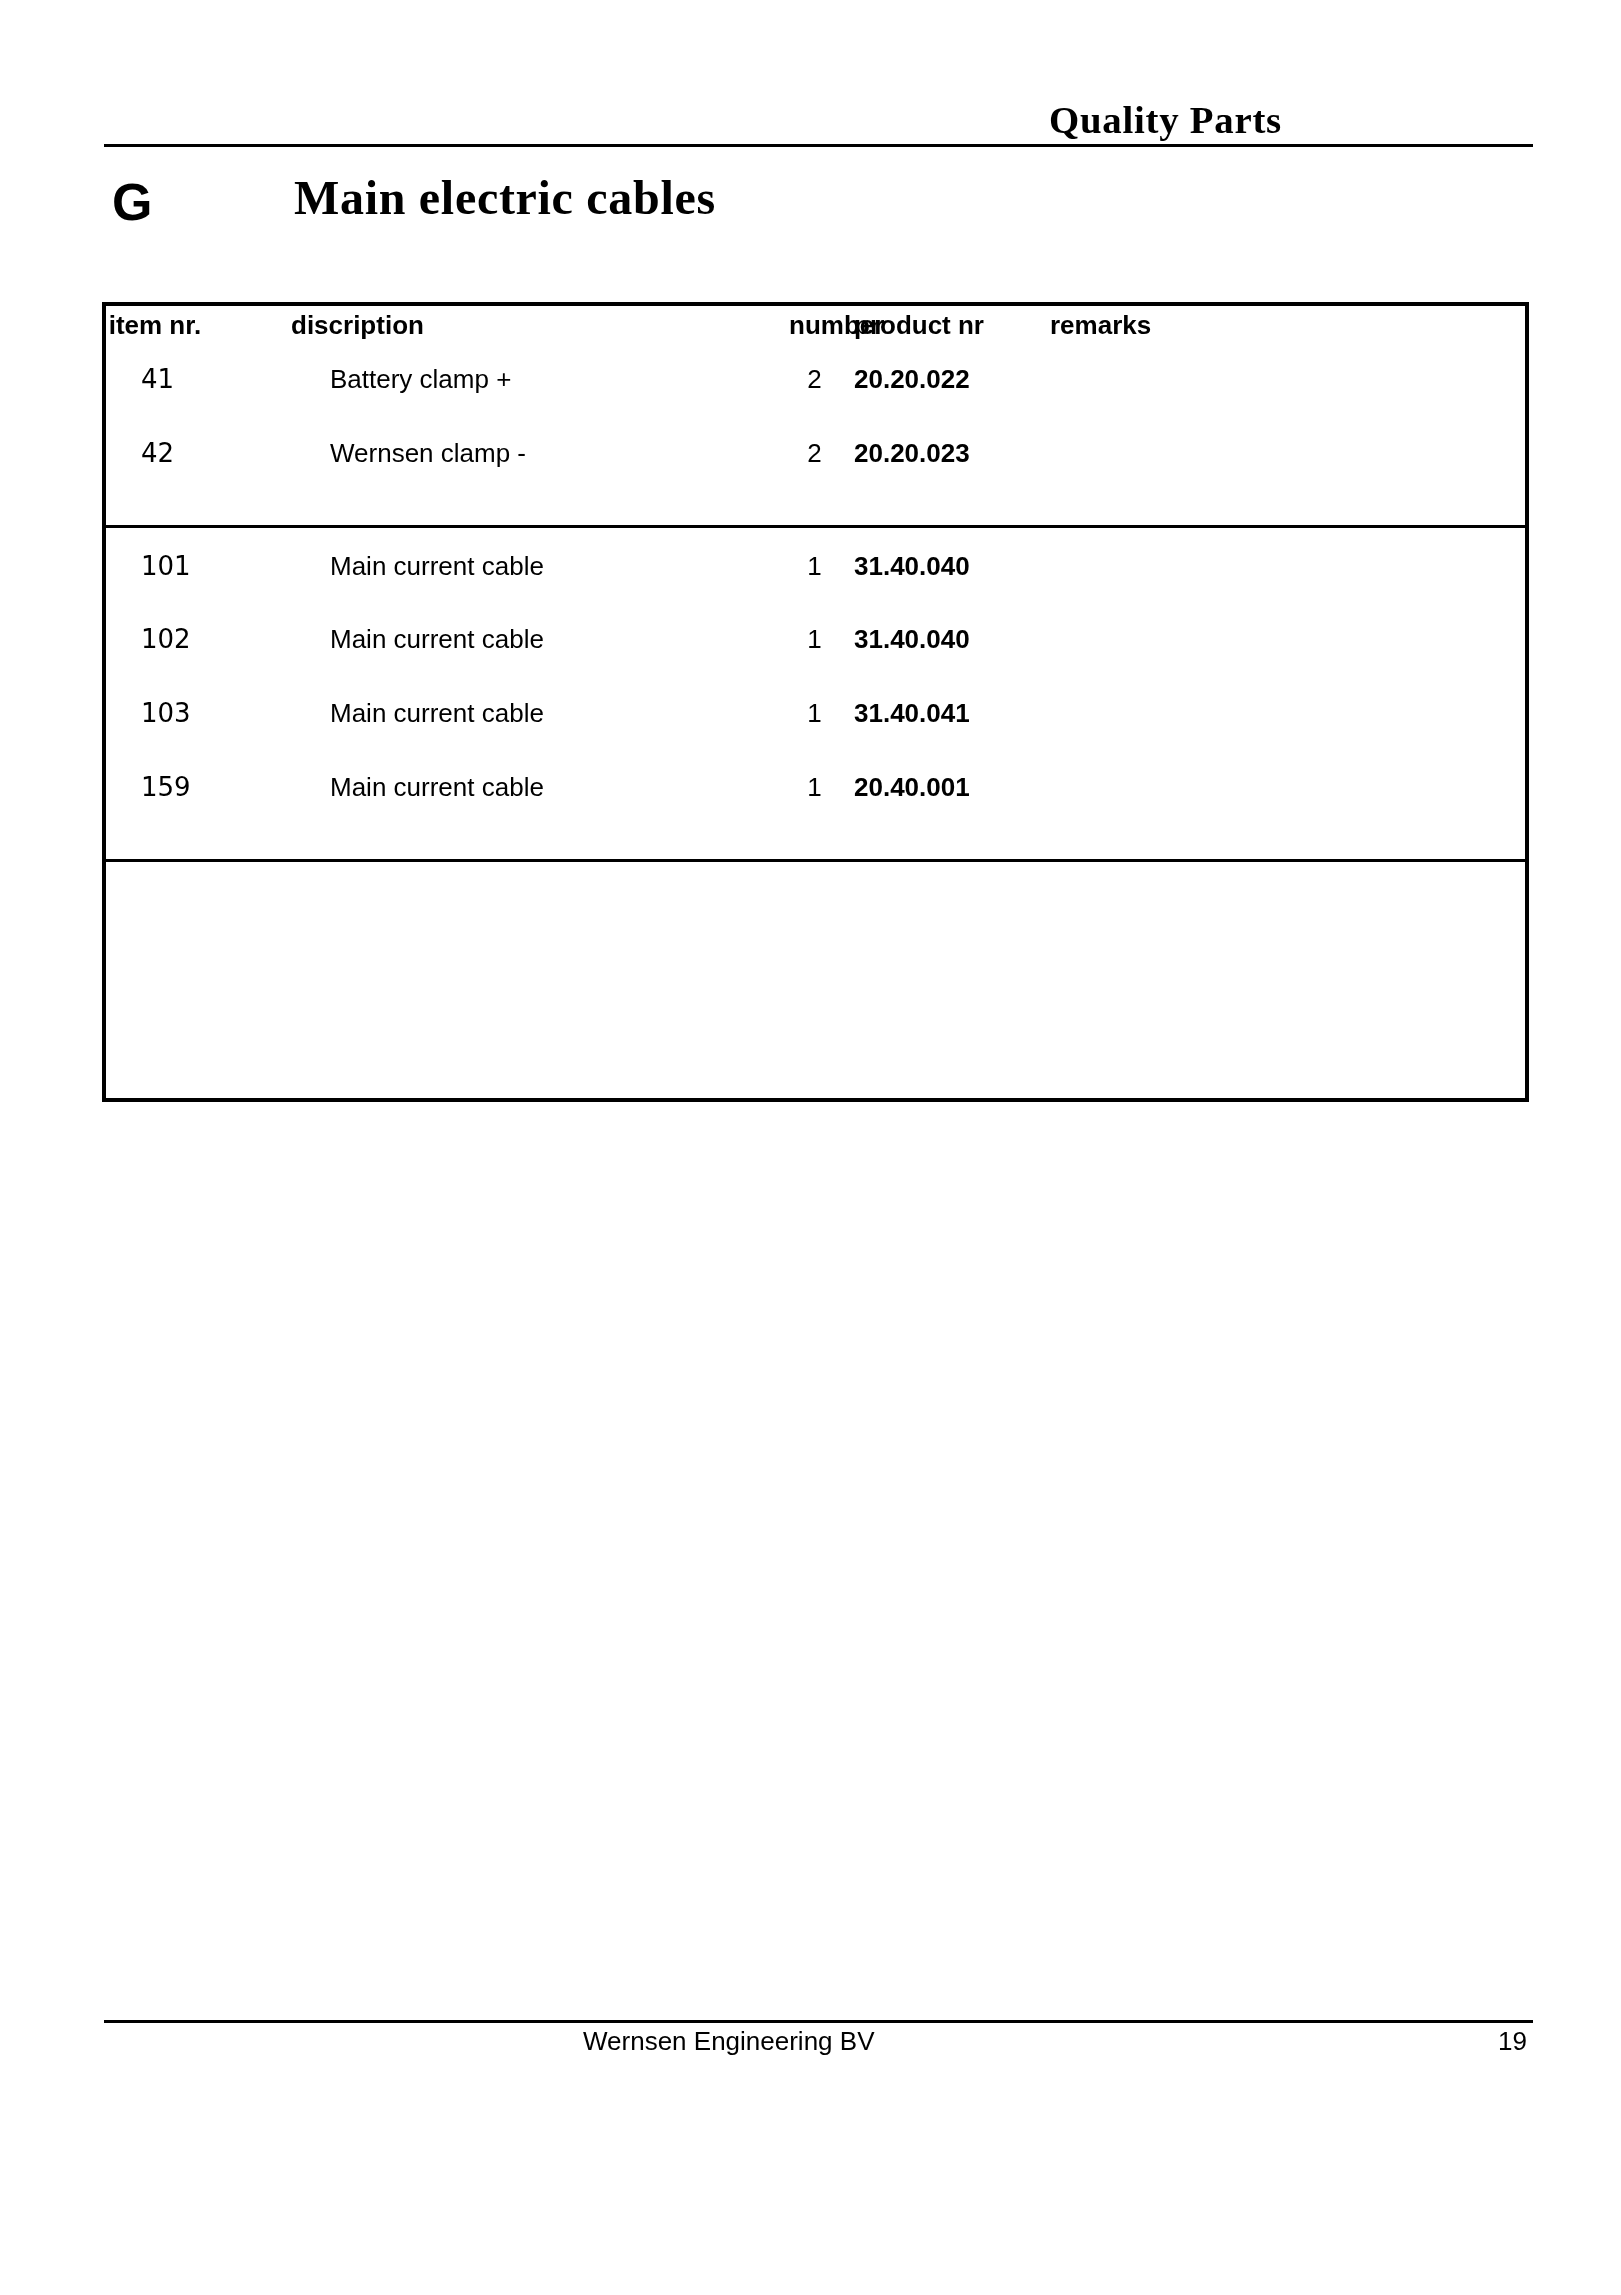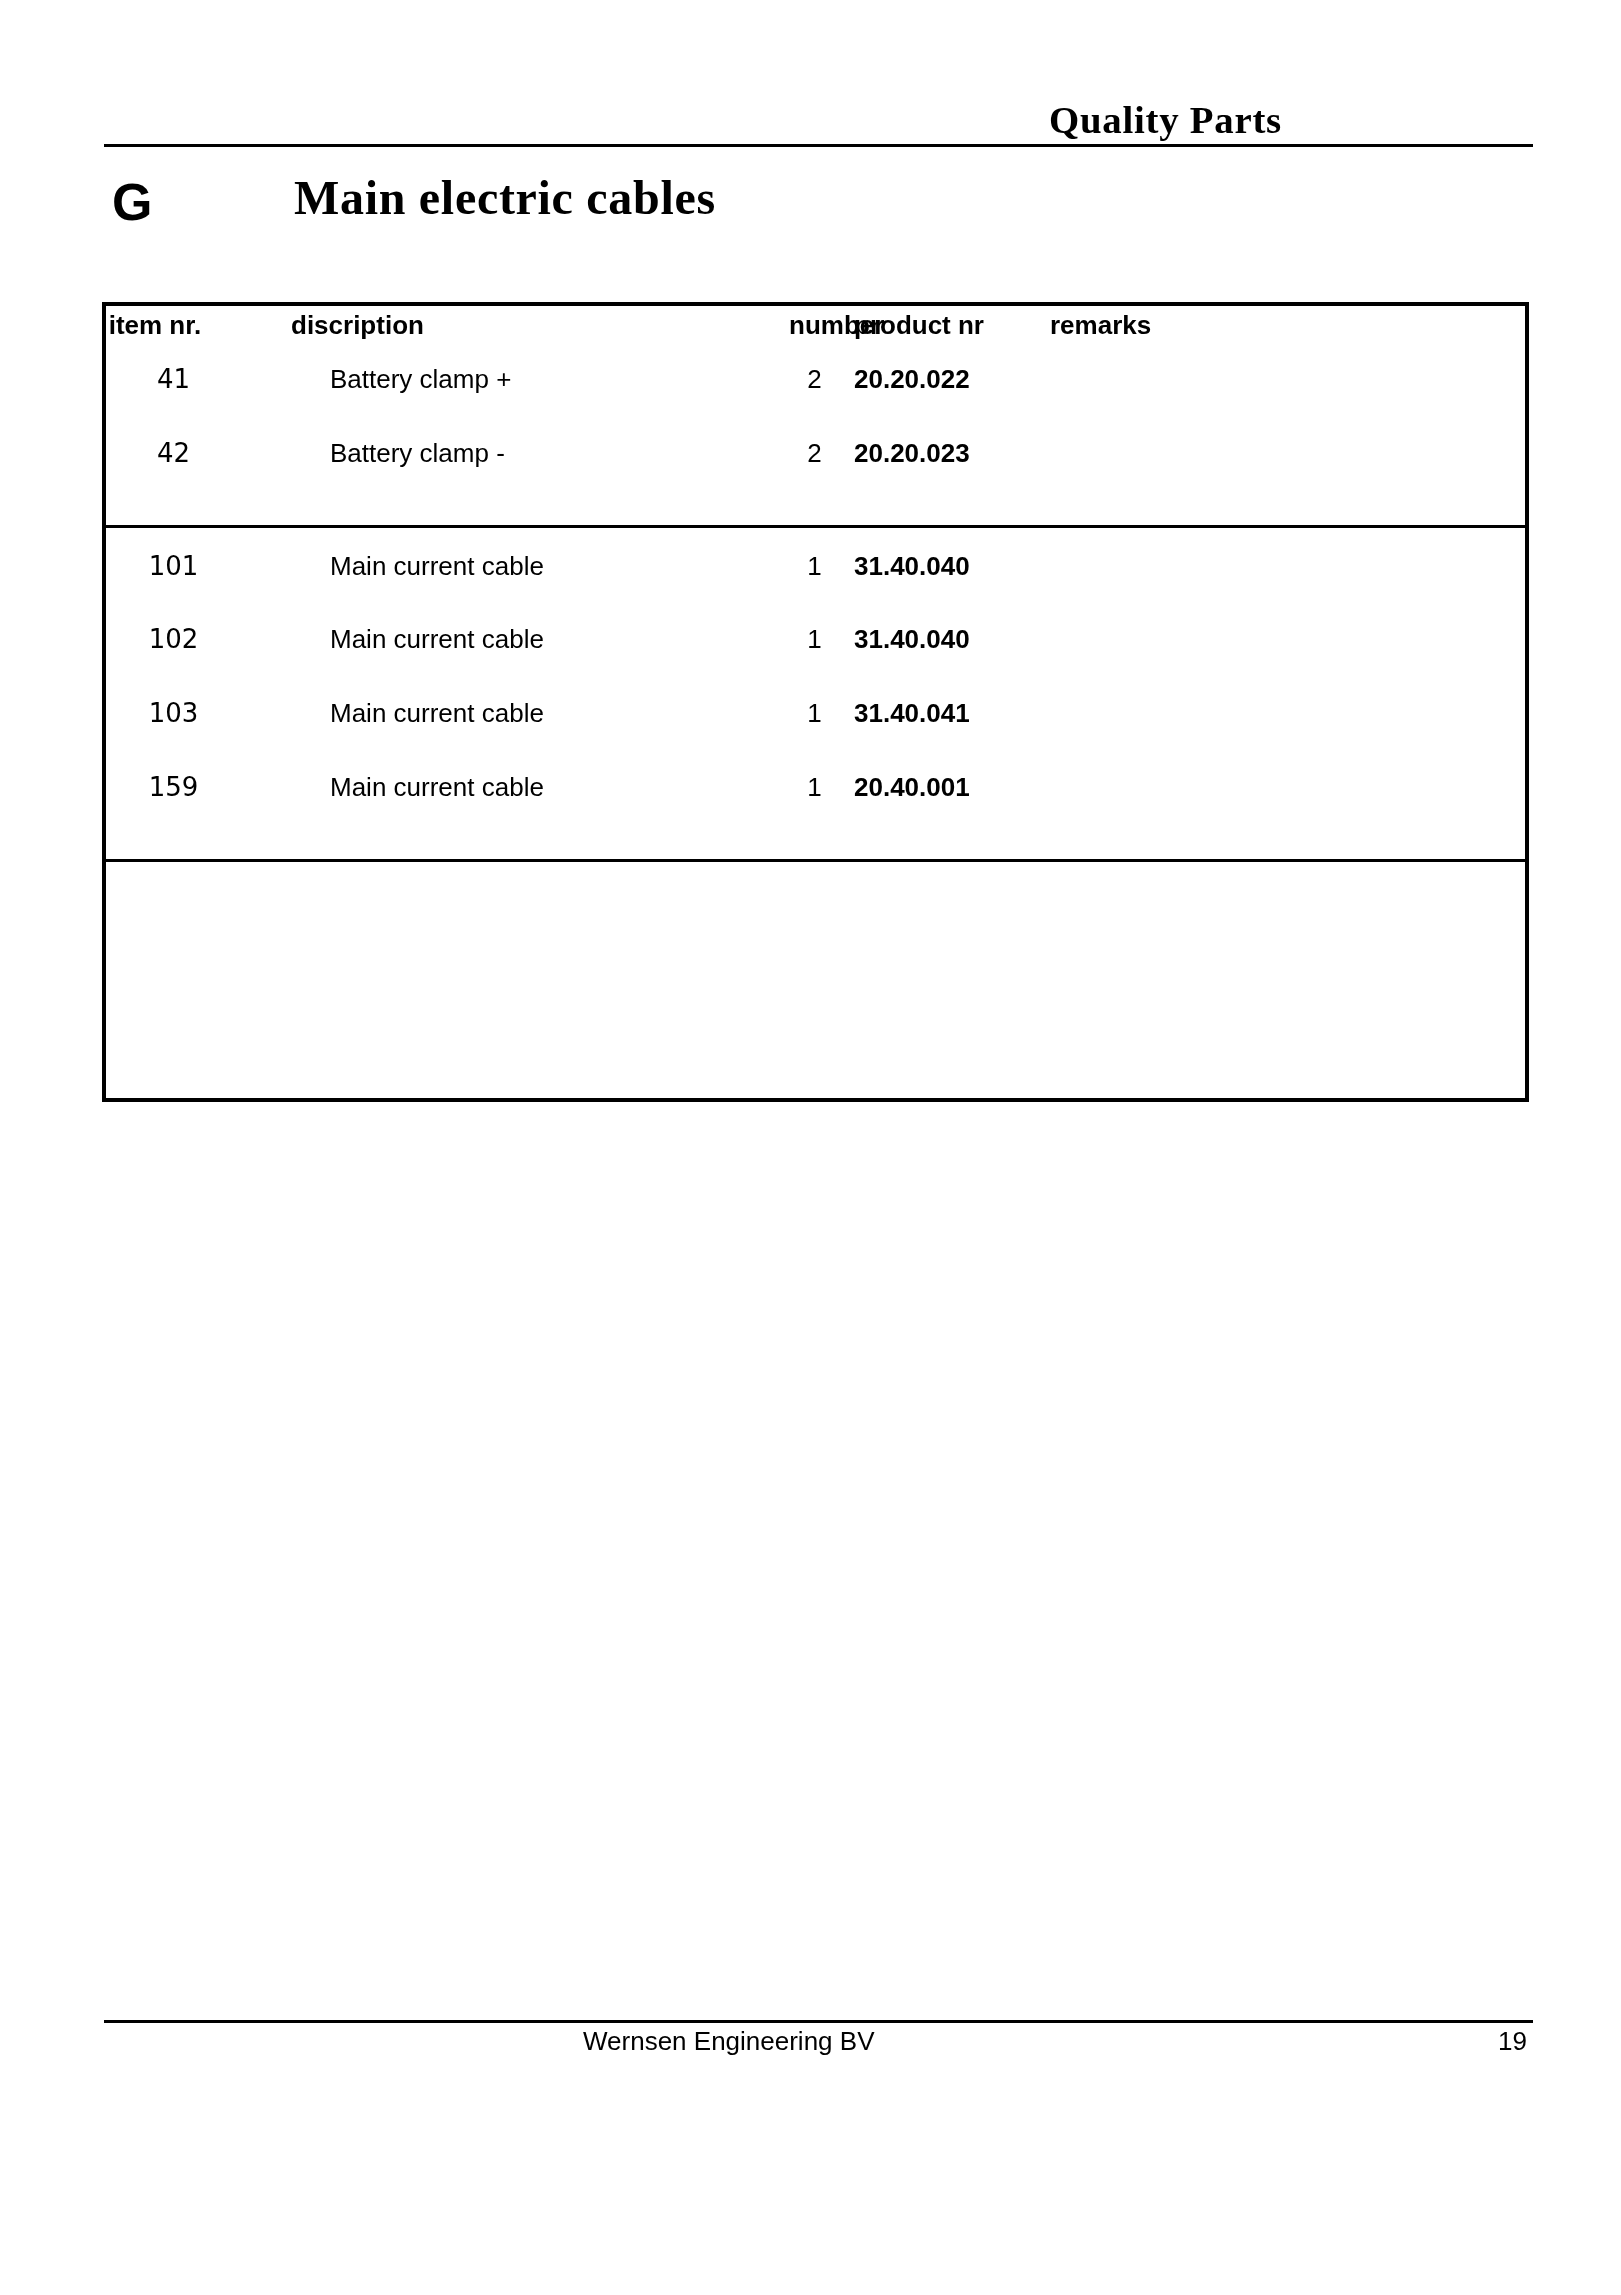--- a/index.html
+++ b/index.html
@@ -79,21 +79,20 @@
       left: 0;
       width: 100%;
       height: 41px;
       font-size: 26px;
       line-height: 41px;
     }
     .cell-item {
       position: absolute;
       left: 35px;
       width: 65px;
-      text-align: center;
       font-family: "DejaVu Sans", sans-serif;
       font-size: 26px;
     }
     .cell-desc {
       position: absolute;
       left: 185px;
       margin-left: 39px;
     }
     .cell-num {
       position: absolute;
@@ -152,21 +151,21 @@
 
   <div class="row" style="top:53px;">
     <span class="cell-item">41</span>
     <span class="cell-desc">Battery clamp +</span>
     <span class="cell-num">2</span>
     <span class="cell-prod">20.20.022</span>
     <span class="cell-remarks"></span>
   </div>
   <div class="row" style="top:127px;">
     <span class="cell-item">42</span>
-    <span class="cell-desc">Battery clamp -</span>
+    <span class="cell-desc">Wernsen clamp -</span>
     <span class="cell-num">2</span>
     <span class="cell-prod">20.20.023</span>
     <span class="cell-remarks"></span>
   </div>
 
   <div class="group-divider" style="top:219px;"></div>
 
   <div class="row" style="top:240px;">
     <span class="cell-item">101</span>
     <span class="cell-desc">Main current cable</span>

